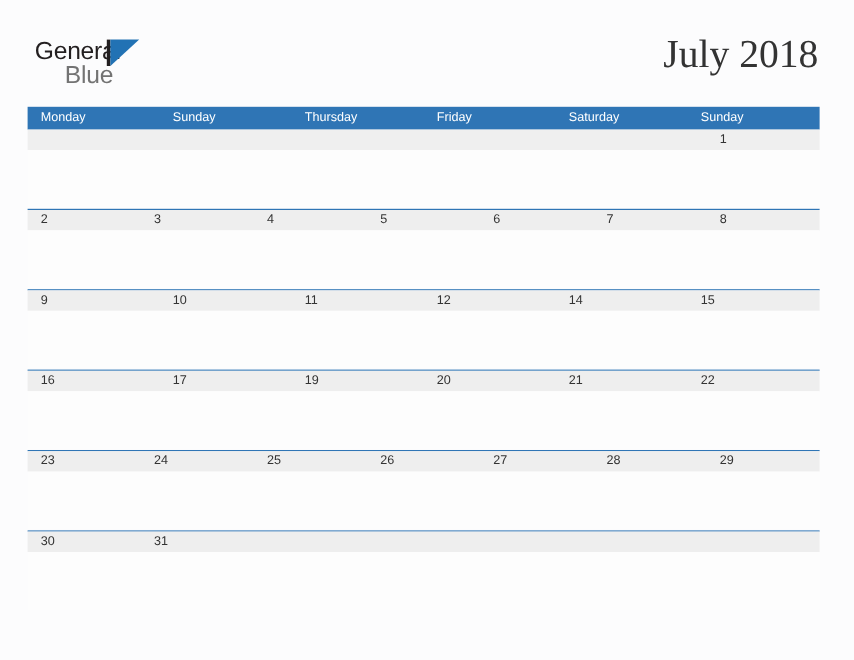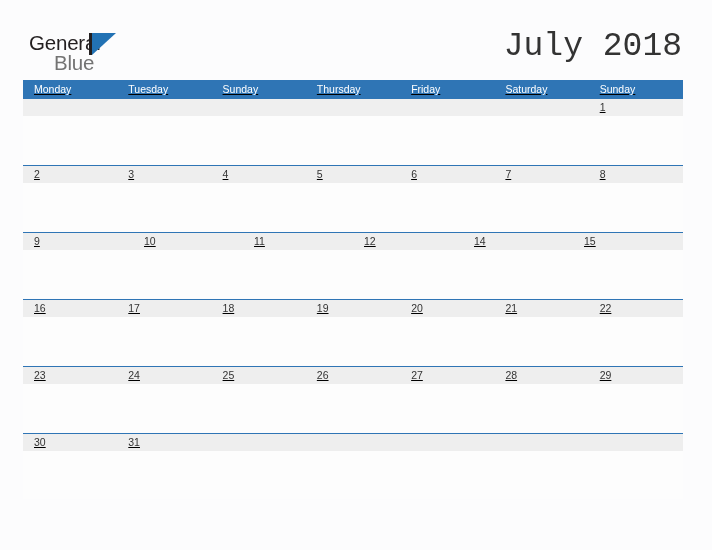--- a/index.html
+++ b/index.html
@@ -88,30 +88,29 @@
   }
 
   .title {
     position: absolute;
     right: 30px;
     top: 28px;
     font-size: 33px;
     color: #333333;
     letter-spacing: 0px;
     white-space: nowrap;
-    font-family: Liberation Mono, monospace;
+    font-family: Liberation Serif, serif;
   }
 
   
   .calendar {
     position: absolute;
     left: 23px;
-    top: 80px;
+    top: 89px;
     width: 660px;
-    text-decoration: underline;
   }
   .weekdays {
     display: flex;
     width: 100%;
     height: 19px;
     background: #2f75b5;
   }
   .weekday {
     flex: 1 1 0;
     font-size: 10.5px;
@@ -179,21 +178,20 @@
       </div>
     </div>
 
     <div class="title">July 2018</div>
   </div>
 
   <div class="calendar">
 
     <div class="weekdays">
       <div class="weekday">Monday</div>
-      <div class="weekday">Tuesday</div>
       <div class="weekday">Sunday</div>
       <div class="weekday">Thursday</div>
       <div class="weekday">Friday</div>
       <div class="weekday">Saturday</div>
       <div class="weekday">Sunday</div>
     </div>
 
     <div class="week first">
       <div class="week-daterow">
         <div class="daycell"></div>
@@ -229,21 +227,20 @@
         <div class="daycell">14</div>
         <div class="daycell">15</div>
       </div>
       <div class="week-body"></div>
     </div>
 
     <div class="week">
       <div class="week-daterow">
         <div class="daycell">16</div>
         <div class="daycell">17</div>
-        <div class="daycell">18</div>
         <div class="daycell">19</div>
         <div class="daycell">20</div>
         <div class="daycell">21</div>
         <div class="daycell">22</div>
       </div>
       <div class="week-body"></div>
     </div>
 
     <div class="week">
       <div class="week-daterow">

